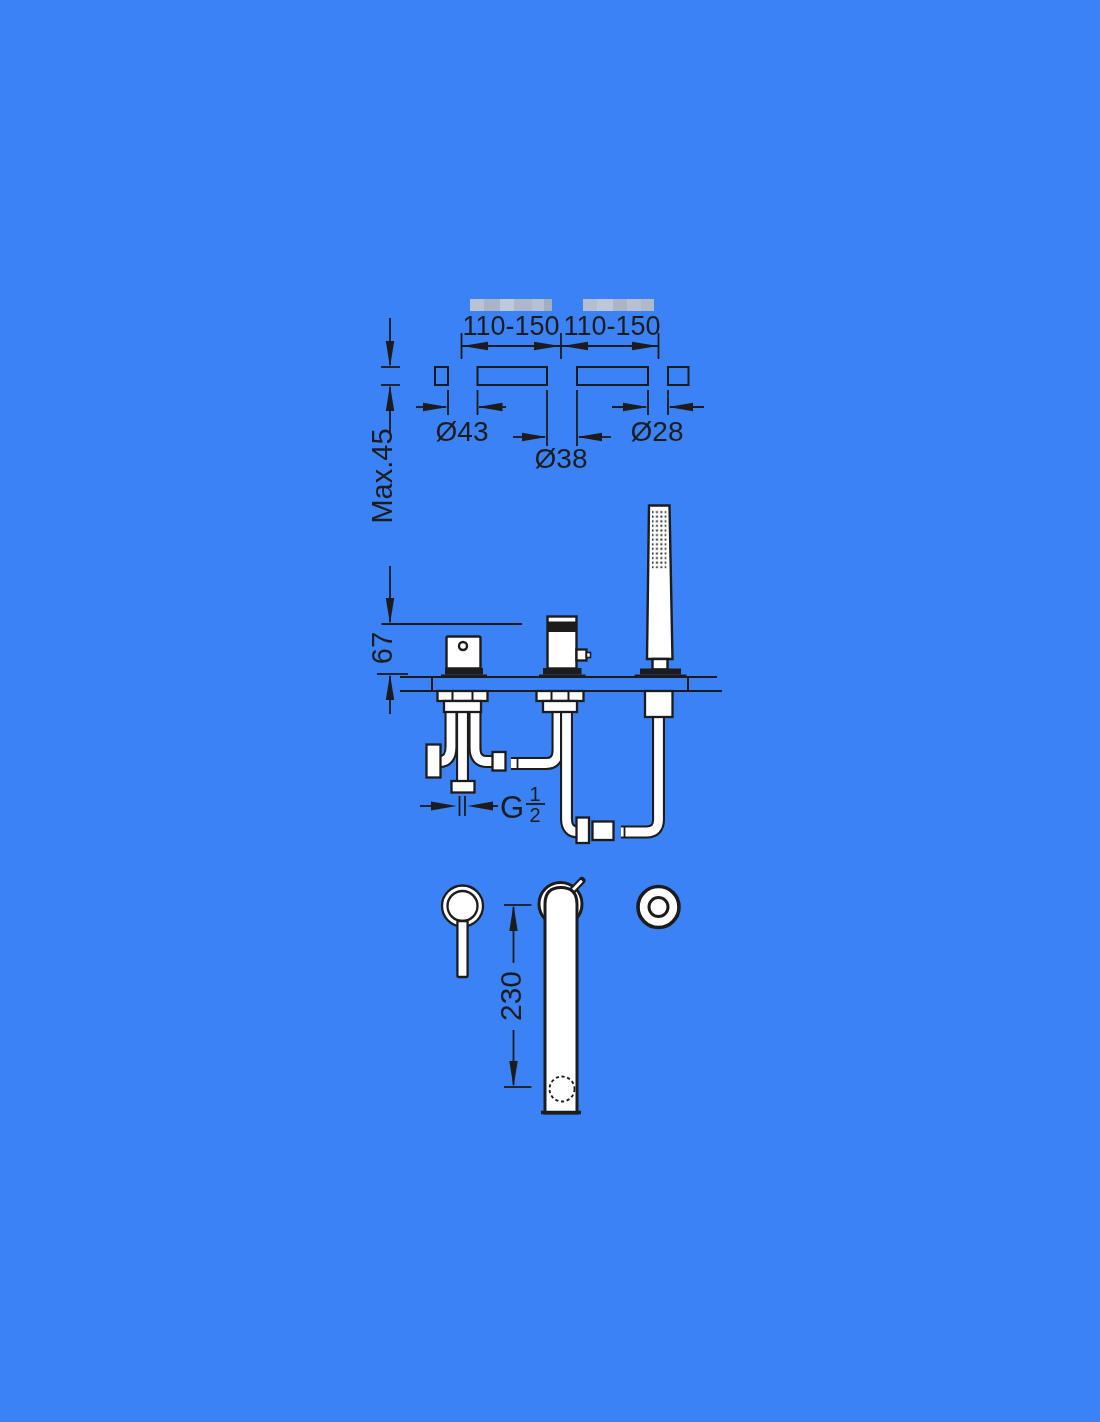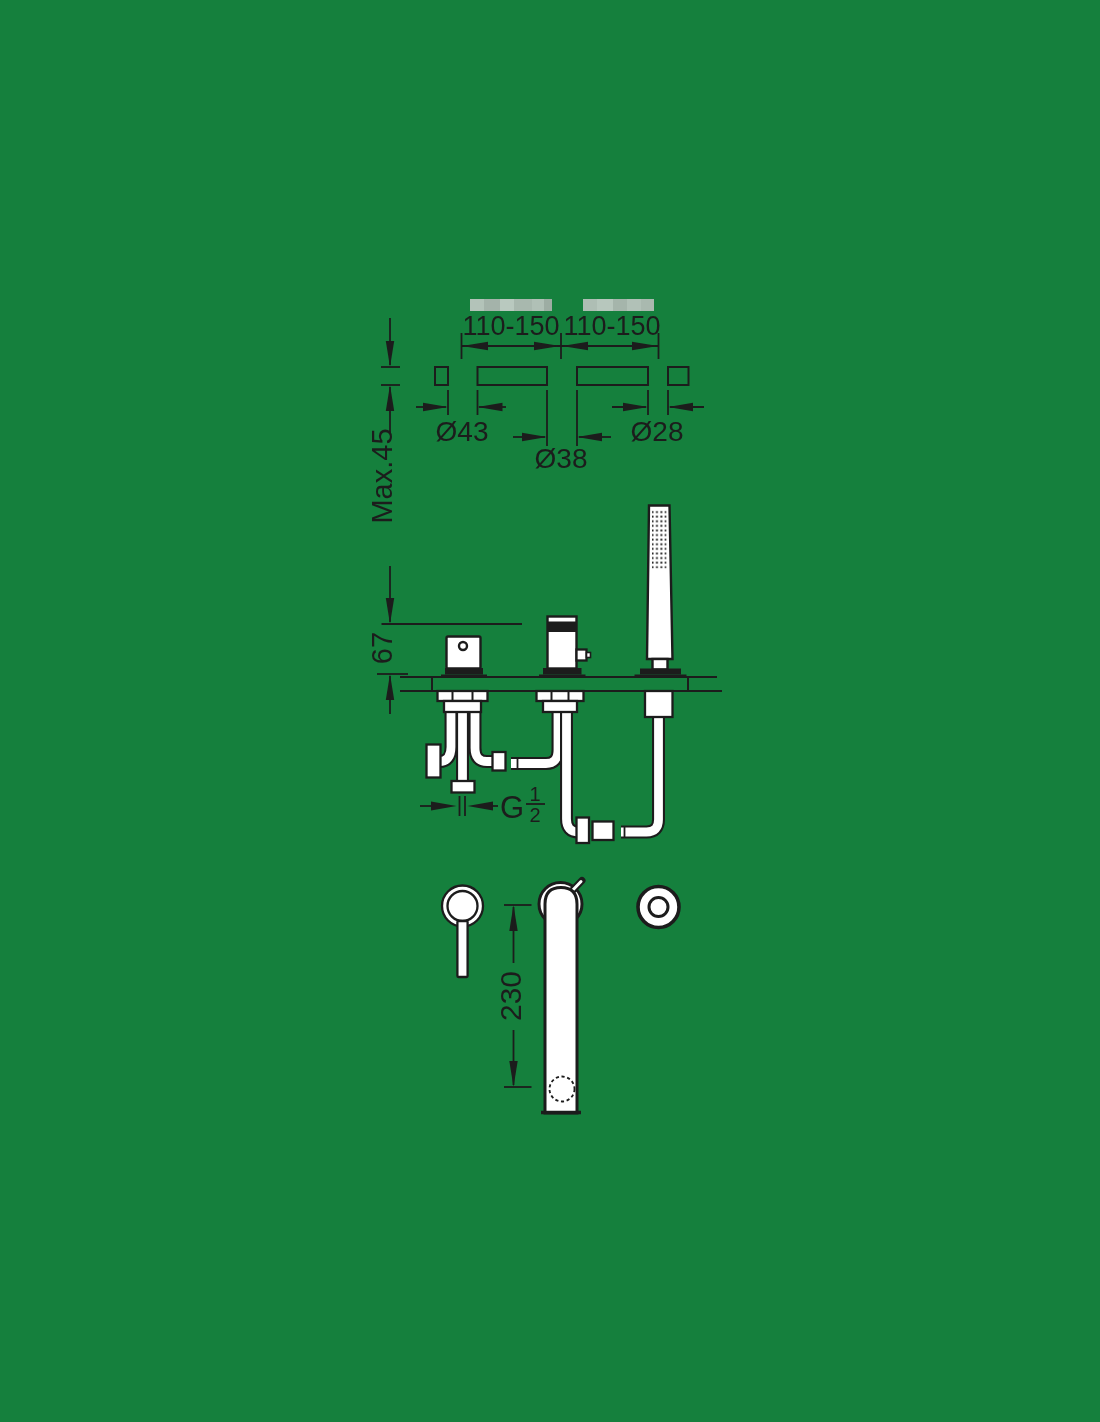--- a/index.html
+++ b/index.html
@@ -1,16 +1,16 @@
 <!DOCTYPE html>
 <html><head>
 <meta charset="utf-8">
 <style>
   html,body{margin:0;padding:0;background:#ffffff;}
-  #stage{position:relative;width:1100px;height:1422px;background:#15803d;overflow:hidden;}
+  #stage{position:relative;width:1100px;height:1422px;background:#3b82f6;overflow:hidden;}
   svg{position:absolute;left:0;top:0;}
   .ln{stroke:#1c1c1c;stroke-width:2;fill:none;}
   .dln{stroke:#1c1c1c;stroke-width:1.8;fill:none;}
   .ah{fill:#1c1c1c;stroke:none;}
   .wf{fill:#ffffff;stroke:#1c1c1c;stroke-width:2.3;}
   .wf24{fill:#ffffff;stroke:#1c1c1c;stroke-width:2.4;}
   .fb{fill:#1c1c1c;stroke:none;}
   .pipe-o{stroke:#1c1c1c;stroke-width:13;fill:none;}
   .pipe-i{stroke:#ffffff;stroke-width:8.8;fill:none;}
   text{font-family:"Liberation Sans","DejaVu Sans",sans-serif;fill:#1c1c1c;}

